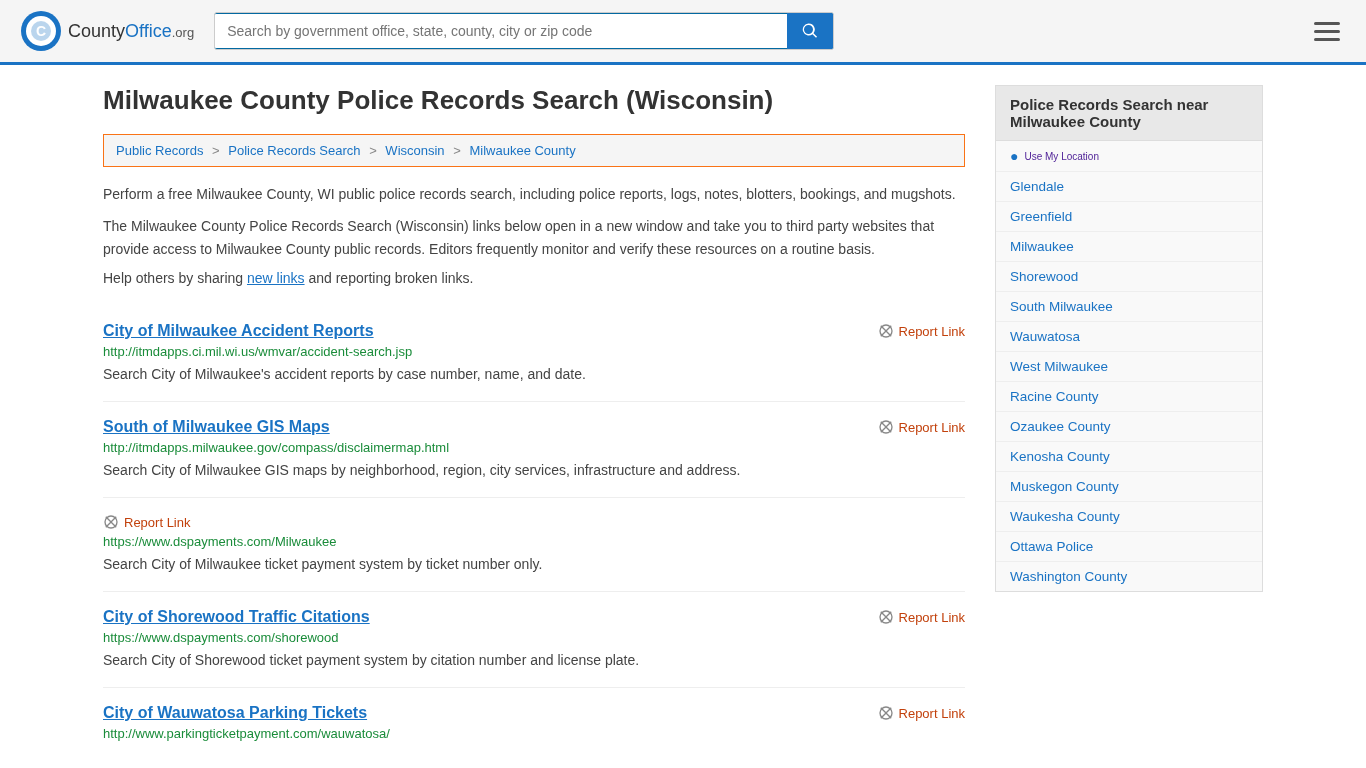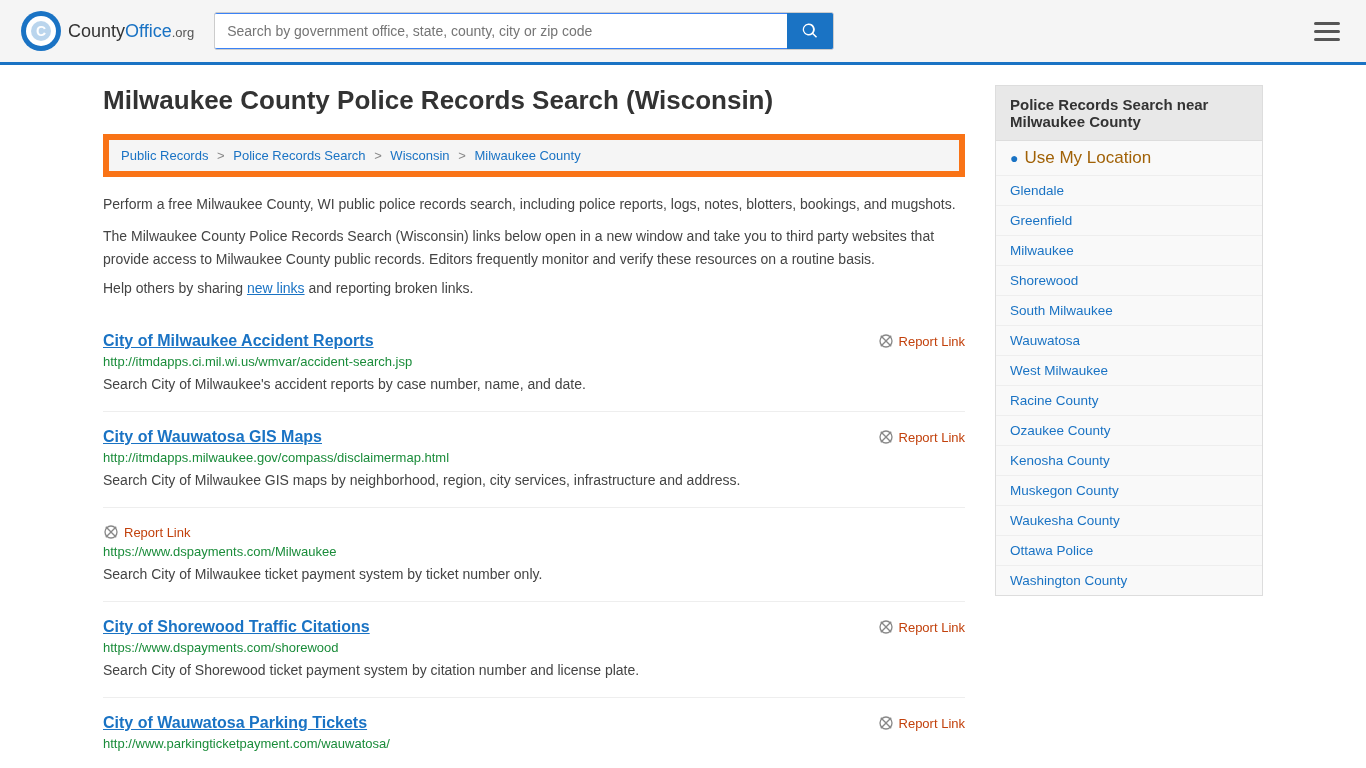--- a/index.html
+++ b/index.html
@@ -23,21 +23,21 @@
     .logo-icon {
       width: 42px;
       height: 42px;
     }
     .search-bar {
       flex: 1;
       max-width: 620px;
       display: flex;
       align-items: center;
       border: 1px solid #ccc;
-      background: #3b82f6;
+      background: #0369a1;
       border-radius: 3px;
       overflow: hidden;
     }
     .search-bar input {
       flex: 1;
       padding: 9px 12px;
       border: none;
       outline: none;
       font-size: 14px;
       color: #666;
@@ -91,21 +91,21 @@
     .page-title {
       font-size: 26px;
       font-weight: bold;
       color: #333;
       margin-bottom: 18px;
     }
 
     
     .breadcrumb {
       background: #f5f5f5;
-      border: 6px solid #f97316;
+      border: 1px solid #f97316;
       padding: 8px 12px;
       margin-bottom: 16px;
       font-size: 13px;
       color: #555;
     }
     .breadcrumb a {
       color: #1a73c4;
       text-decoration: none;
     }
     .breadcrumb .sep {
@@ -197,22 +197,22 @@
     .sidebar-item a {
       color: #1a73c4;
       text-decoration: none;
       font-size: 13.5px;
     }
     .location-icon {
       color: #1a73c4;
       font-size: 14px;
     }
     .use-location {
-      color: #a16207;
-      font-size: 17px;
+      color: #4c1d95;
+      font-size: 10px;
       cursor: pointer;
     }
   </style>
 </head>
 <body>
 
 <header class="header">
   <a class="logo-area" href="#">
     <svg class="logo-icon" viewBox="0 0 42 42">
       <circle cx="21" cy="21" r="20" fill="#1a73c4"></circle>
@@ -274,21 +274,21 @@
           <line x1="19.78" y1="4.22" x2="4.22" y2="19.78"></line>
         </svg>
         Report Link
       </span>
     </div>
     <div class="result-url">http://itmdapps.ci.mil.wi.us/wmvar/accident-search.jsp</div>
     <div class="result-desc">Search City of Milwaukee's accident reports by case number, name, and date.</div>
   </div>
         <div class="result-item">
     <div class="result-header">
-      <span class="result-title">City of Wauwatosa GIS Maps</span>
+      <span class="result-title">South of Milwaukee GIS Maps</span>
       <span class="report-link">
         <svg viewBox="0 0 24 24" fill="none" stroke="#888" stroke-width="2">
           <circle cx="12" cy="12" r="9"></circle>
           <line x1="4.22" y1="4.22" x2="19.78" y2="19.78"></line>
           <line x1="19.78" y1="4.22" x2="4.22" y2="19.78"></line>
         </svg>
         Report Link
       </span>
     </div>
     <div class="result-url">http://itmdapps.milwaukee.gov/compass/disclaimermap.html</div>

